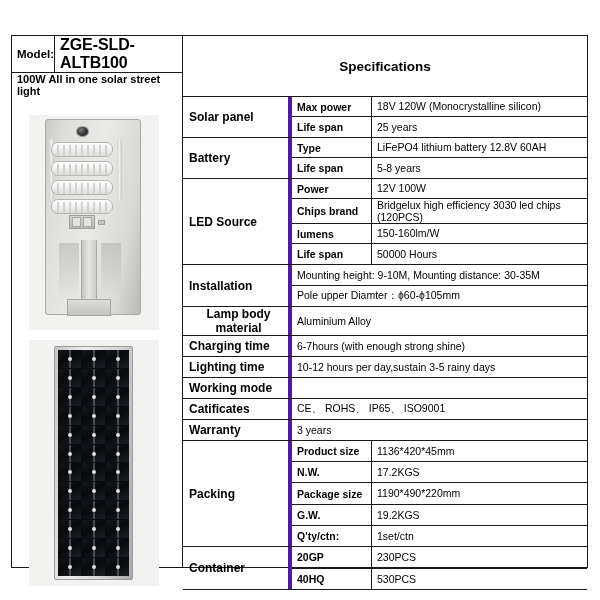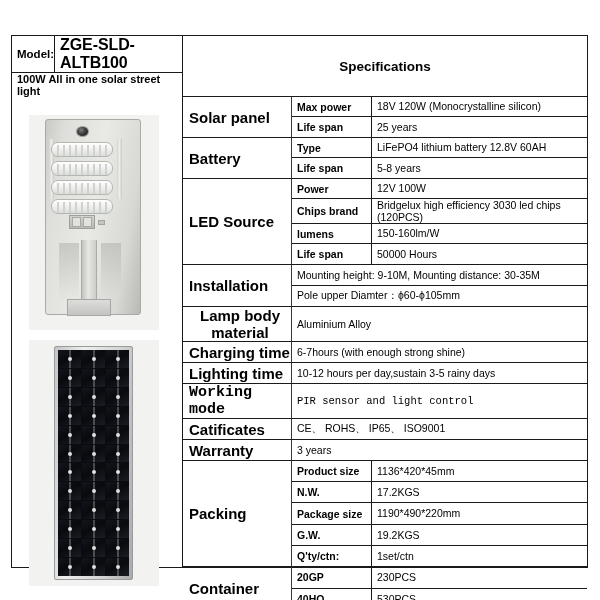--- a/index.html
+++ b/index.html
@@ -75,22 +75,22 @@
   }
   .data-col{flex:1;display:flex;flex-direction:column;min-width:0;}
 
   
   .grp{display:flex;border-bottom:1px solid #1a1a1a;box-sizing:border-box;}
   .grp:last-child{border-bottom:none;}
   .grp-label{
     flex:0 0 109px;
     display:flex;align-items:center;
     padding-left:6px;
-    font-weight:bold;font-size:15px;
-    border-right:1px solid #4c1d95;
+    font-weight:bold;font-size:12px;
+    border-right:4px solid #4c1d95;
     box-sizing:border-box;
   }
   .grp-rows{flex:1;display:flex;flex-direction:column;min-width:0;}
   .srow{
     display:flex;
     flex:1;
     border-bottom:1px solid #1a1a1a;
     box-sizing:border-box;
     min-height:20px;
   }
@@ -454,27 +454,22 @@
 
         <div class="grp" style="flex:0 0 21px;">
           <div class="grp-label">Lighting time</div>
           <div class="grp-rows">
             <div class="srow">
               <div class="full-val">10-12 hours per day,sustain 3-5 rainy days</div>
             </div>
           </div>
         </div>
 
-        <div class="grp" style="flex:0 0 21px;font-family:Liberation Mono, monospace;">
+        <div class="grp" style="flex:0 0 21px;">
           <div class="grp-label">Working mode</div>
-          <div class="grp-rows">
-            <div class="srow">
-              <div class="full-val">PIR sensor and light control</div>
-            </div>
-          </div>
         </div>
 
         <div class="grp" style="flex:0 0 21px;">
           <div class="grp-label">Catificates</div>
           <div class="grp-rows">
             <div class="srow">
               <div class="full-val">CE、 ROHS、 IP65、 ISO9001</div>
             </div>
           </div>
         </div>

